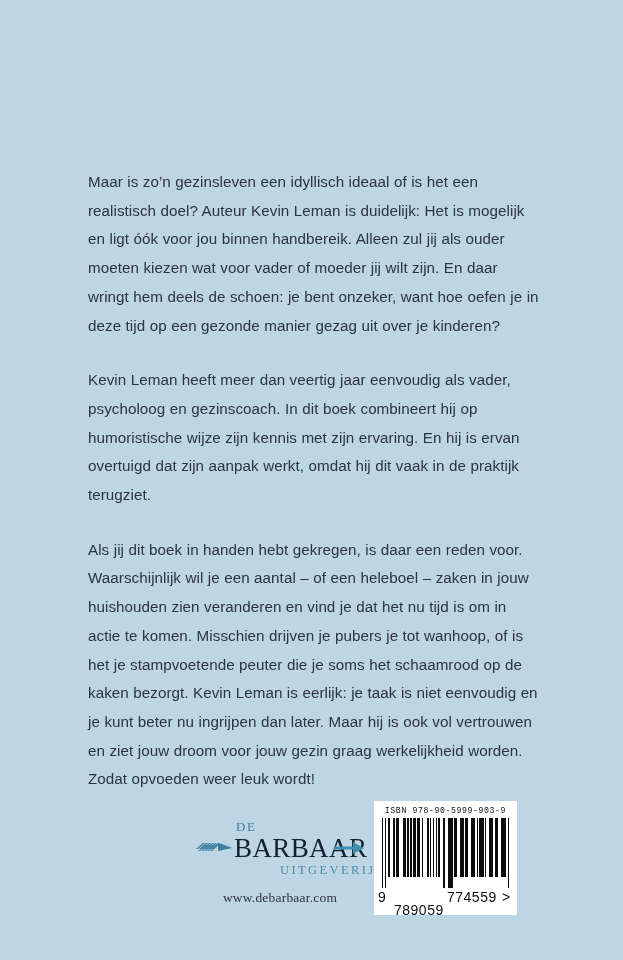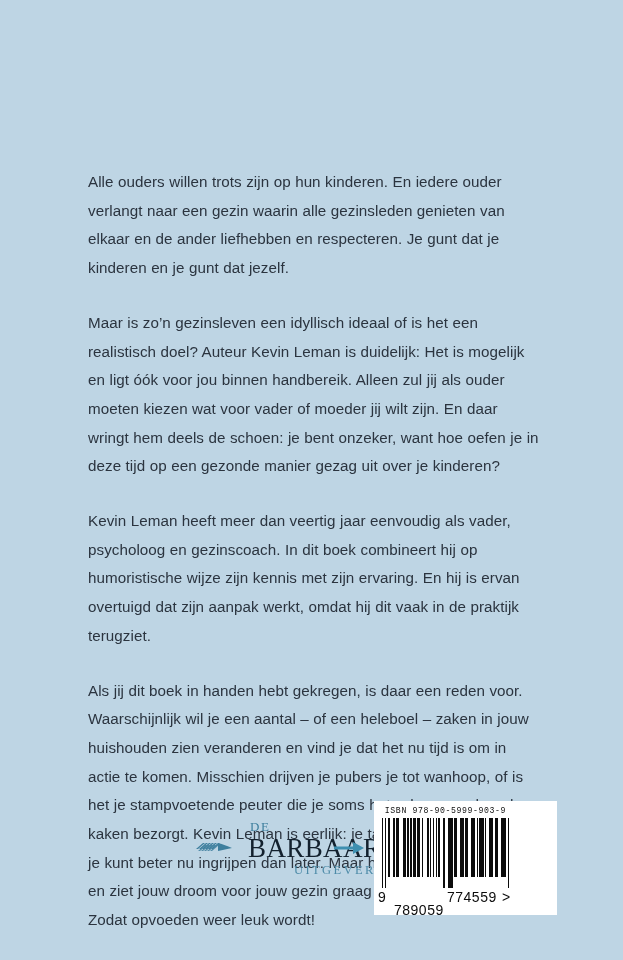--- a/index.html
+++ b/index.html
@@ -70,21 +70,21 @@
   }
   .logo-arrow {
     position: absolute;
     left: 138px;
     top: 22px;
     width: 30px;
     height: 14px;
   }
   .logo-words {
     position: absolute;
-    left: 52px;
+    left: 38px;
     top: 0px;
     width: 108px;
     text-align: center;
   }
   .logo-de {
     color: #3e7f9e;
     font-family: "Liberation Serif", serif;
     font-size: 13px;
     letter-spacing: 1.6px;
     line-height: 15px;
@@ -123,21 +123,20 @@
   }
 
   
   .barcode-box {
     position: absolute;
     left: 374px;
     top: 6px;
     width: 143px;
     height: 114px;
     background: #ffffff;
-    padding-left: 40px;
   }
   .isbn-line {
     position: absolute;
     left: 0;
     top: 5px;
     width: 143px;
     text-align: center;
     font-family: "Liberation Mono", monospace;
     font-size: 8.2px;
     letter-spacing: 0.6px;
@@ -192,21 +191,20 @@
     left: 128px;
     top: 0;
   }
 </style>
 </head>
 <body>
 
 <div class="cover">
 
   <div class="blurb">
-    <p>Alle ouders willen trots zijn op hun kinderen. En iedere ouder verlangt naar een gezin waarin alle gezinsleden genieten van elkaar en de ander liefhebben en respecteren. Je gunt dat je kinderen en je gunt dat jezelf.</p>
     <p>Maar is zo’n gezinsleven een idyllisch ideaal of is het een realistisch doel? Auteur Kevin Leman is duidelijk: Het is mogelijk en ligt óók voor jou binnen handbereik. Alleen zul jij als ouder moeten kiezen wat voor vader of moeder jij wilt zijn. En daar wringt hem deels de schoen: je bent onzeker, want hoe oefen je in deze tijd op een gezonde manier gezag uit over je kinderen?</p>
     <p>Kevin Leman heeft meer dan veertig jaar eenvoudig als vader, psycholoog en gezinscoach. In dit boek combineert hij op humoristische wijze zijn kennis met zijn ervaring. En hij is ervan overtuigd dat zijn aanpak werkt, omdat hij dit vaak in de praktijk terugziet.</p>
     <p>Als jij dit boek in handen hebt gekregen, is daar een reden voor. Waarschijnlijk wil je een aantal – of een heleboel – zaken in jouw huishouden zien veranderen en vind je dat het nu tijd is om in actie te komen. Misschien drijven je pubers je tot wanhoop, of is het je stampvoetende peuter die je soms het schaamrood op de kaken bezorgt. Kevin Leman is eerlijk: je taak is niet eenvoudig en je kunt beter nu ingrijpen dan later. Maar hij is ook vol vertrouwen en ziet jouw droom voor jouw gezin graag werkelijkheid worden. Zodat opvoeden weer leuk wordt!</p>
   </div>
 
   <div class="footer">
 
     <div class="logo-block">
       <div class="logo-row">
 
@@ -237,20 +235,21 @@
 
         <span class="logo-arrow">
           <svg width="30" height="14" viewBox="0 0 30 14" xmlns="http://www.w3.org/2000/svg">
             <path d="M0 5.5 L19 5.5 L19 1 L30 7 L19 13 L19 8.5 L0 8.5 Z" fill="#3e8fb0"></path>
           </svg>
         </span>
 
       </div>
     </div>
 
+    <div class="website">www.debarbaar.com</div>
 
     <div class="barcode-box">
       <div class="isbn-line">ISBN  978-90-5999-903-9</div>
       <div class="bars">
           <span class="" style="left:0.000%;width:1.111%;background:#0c0c0c;"></span>
           <span class="" style="left:2.222%;width:1.111%;background:#0c0c0c;"></span>
           <span class="short" style="left:4.444%;width:2.222%;background:#0c0c0c;"></span>
           <span class="short" style="left:8.889%;width:1.111%;background:#0c0c0c;"></span>
           <span class="short" style="left:11.111%;width:2.222%;background:#0c0c0c;"></span>
           <span class="short" style="left:16.667%;width:2.222%;background:#0c0c0c;"></span>

